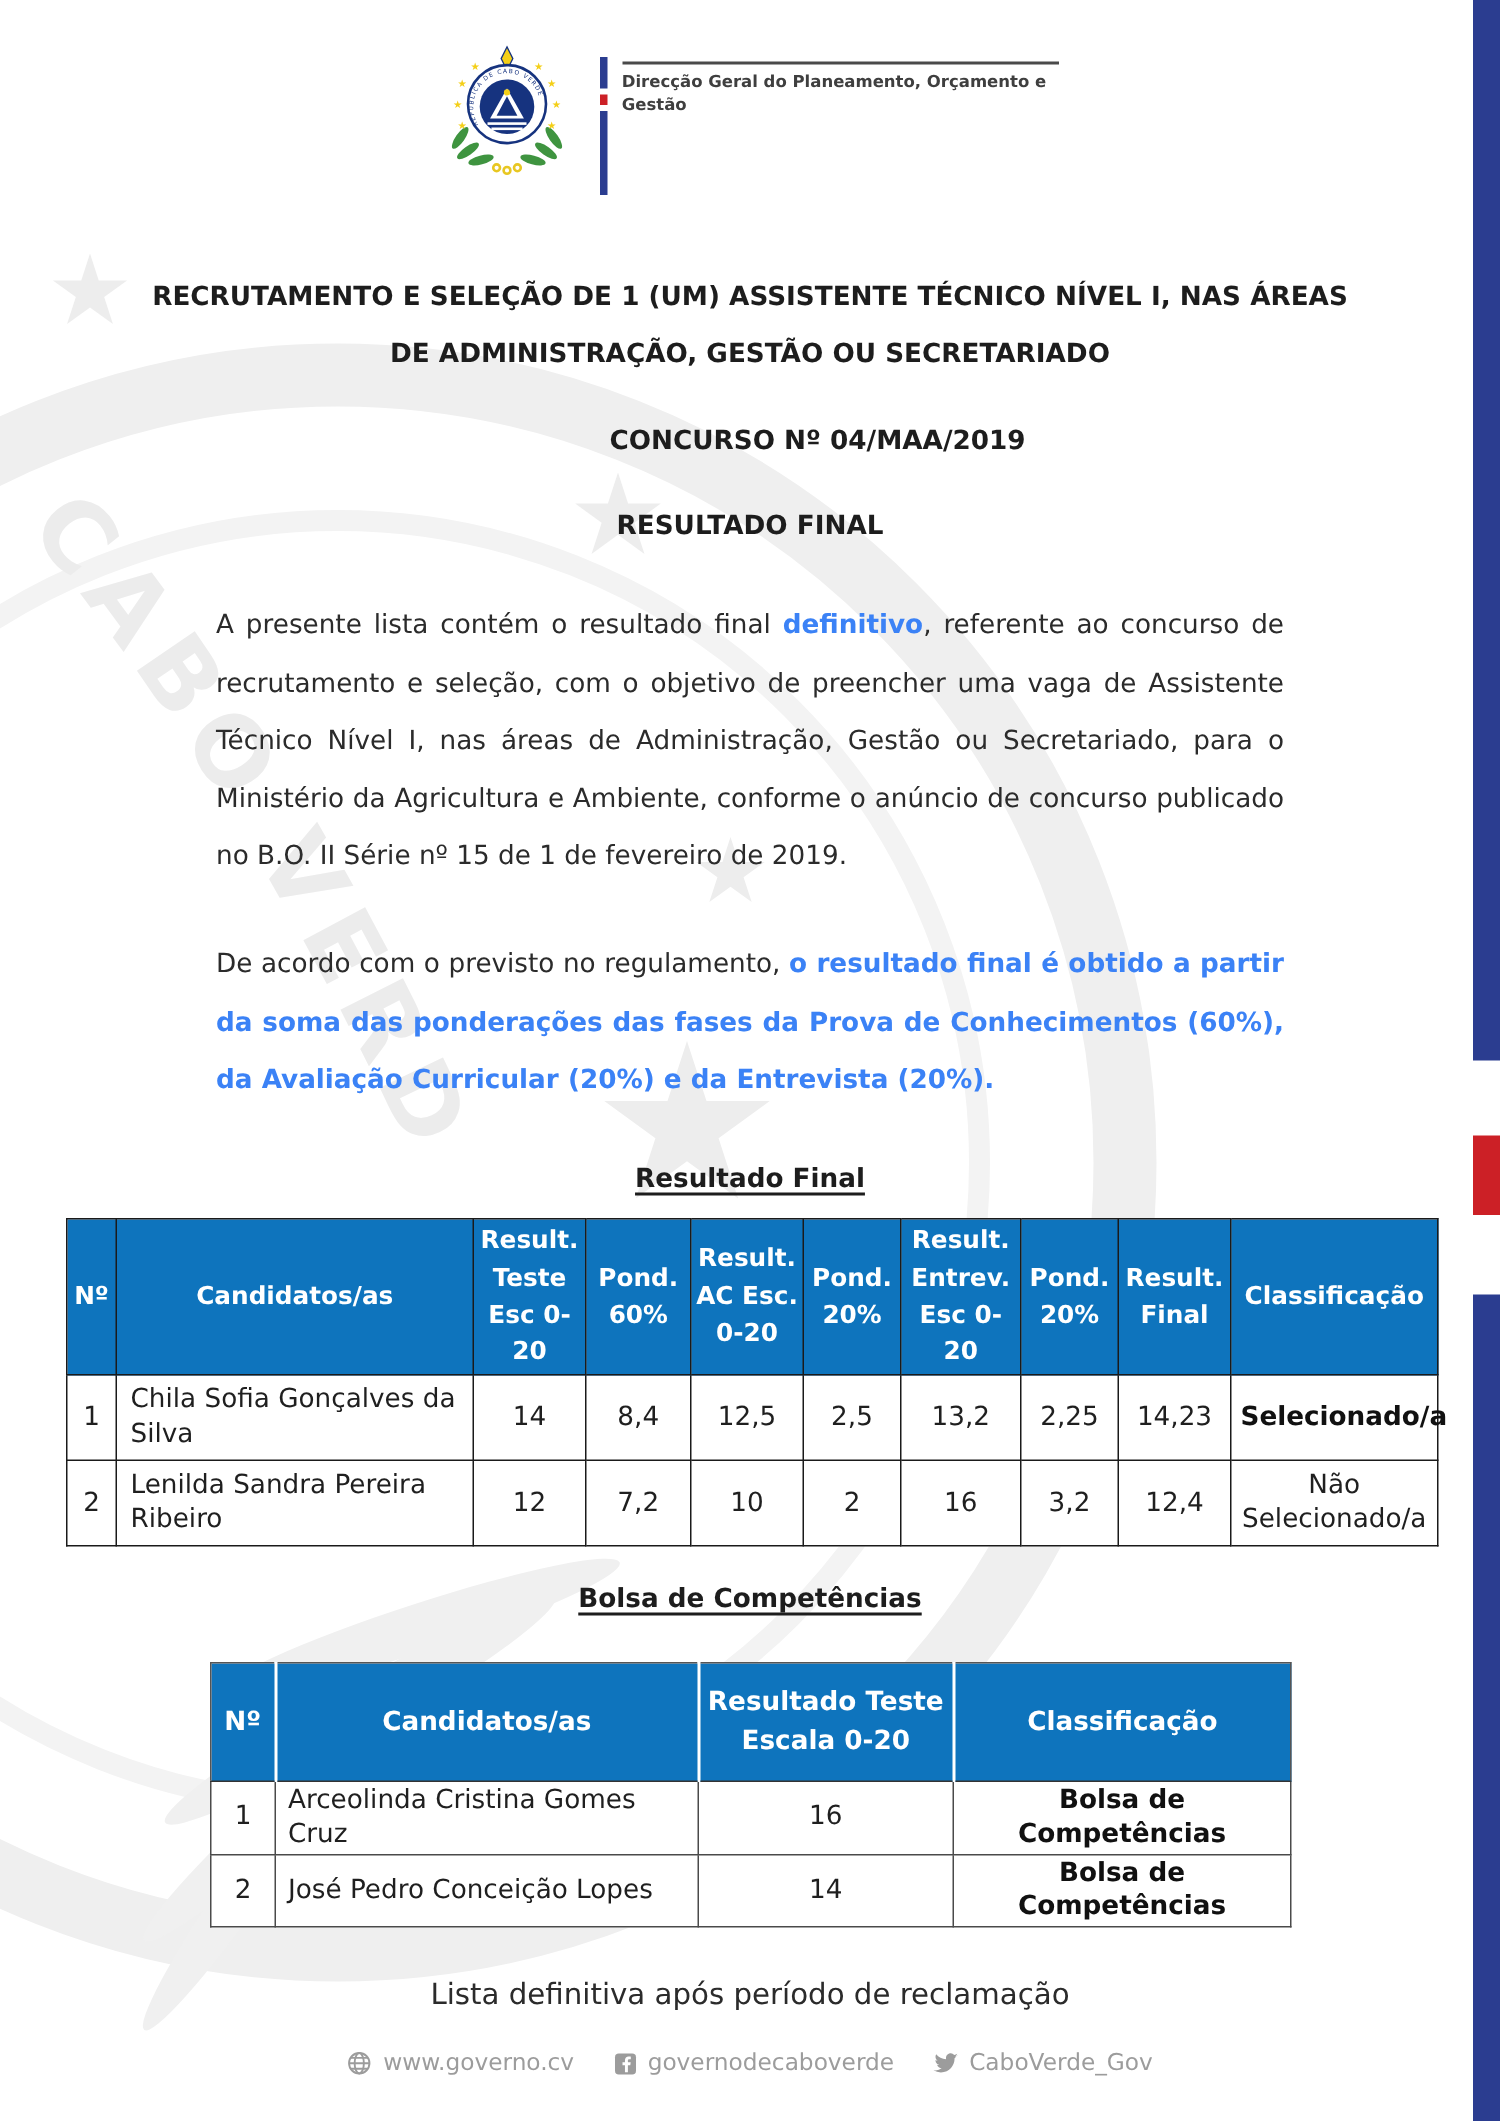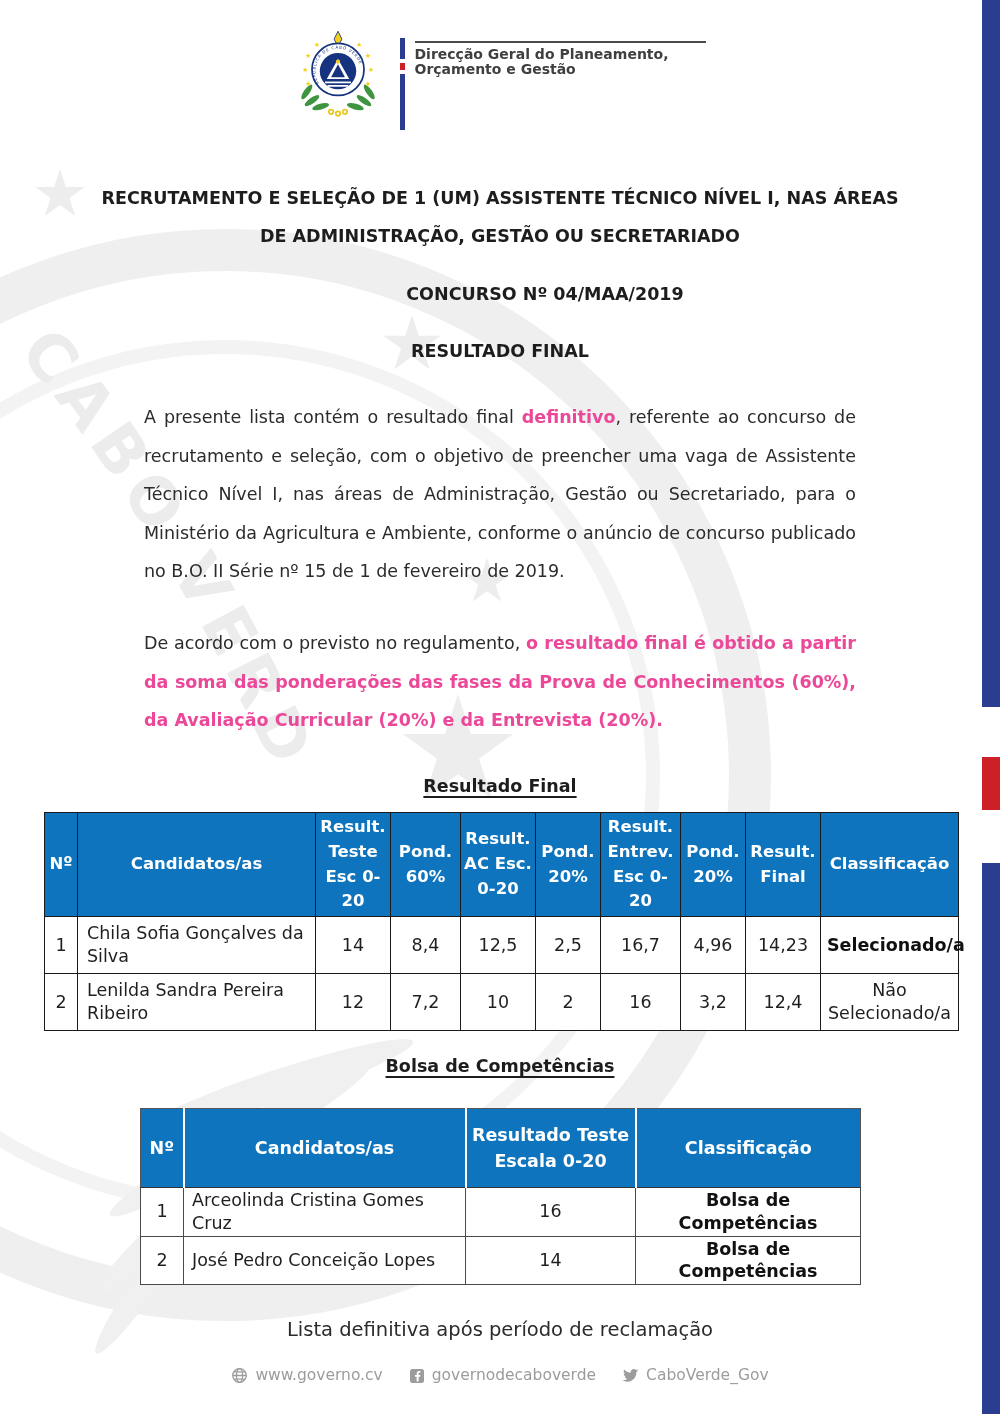--- a/index.html
+++ b/index.html
@@ -15,32 +15,32 @@
 
   
   .doc-header{position:absolute;top:24px;left:0;right:0;display:flex;justify-content:center;align-items:flex-start;gap:10px;}
   .sep{display:flex;flex-direction:column;align-items:center;margin-top:14px;}
   .sep-top{width:5px;height:21px;background:#2b3d90;}
   .sep-dot{width:5px;height:7px;background:#cc2026;margin-top:4px;}
   .sep-bar{width:5px;height:56px;background:#2b3d90;margin-top:4px;}
   .ministry{margin-top:12px;width:300px;}
   .m1{font-size:22px;font-weight:bold;color:#3d3d3d;line-height:26px;}
   .mrule{height:2px;background:#4a4a4a;width:97%;margin:5px 0 4px;}
-  .d1{font-size:14px;font-weight:bold;color:#3f3f3f;line-height:15px;}
+  .d1{font-size:11px;font-weight:bold;color:#3f3f3f;line-height:15px;}
   .d2{font-size:10px;font-weight:bold;color:#3f3f3f;line-height:14px;}
 
   
   .title{position:absolute;left:0;width:100%;text-align:center;font-weight:bold;font-size:17.5px;color:#1d1d1d;}
   .t1{top:188px;} .t2{top:226px;} .t3{top:284px;margin-left:45px;} .t4{top:341px;}
 
   
   .para{position:absolute;left:144px;width:712px;margin:0;font-size:17.5px;line-height:38.5px;
         text-align:justify;color:#2b2b2b;}
   .p1{top:398px;} .p2{top:624px;}
-  .para b{color:#ec4899;}
+  .para b{color:#3b82f6;}
 
   
   .sec-heading{position:absolute;left:0;width:100%;text-align:center;font-weight:bold;font-size:17.5px;color:#1d1d1d;
         text-decoration:underline;text-underline-offset:4px;text-decoration-thickness:1.5px;}
   .h-rf{top:776px;} .h-bc{top:1056px;}
 
   
   table{border-collapse:collapse;table-layout:fixed;background:#fff;position:absolute;}
   .tbl1{top:812px;left:44px;width:914px;}
   .tbl1 th,.tbl1 td{border:1px solid #1a1a1a;}
@@ -189,22 +189,22 @@
       </tr>
     </thead>
     <tbody>
       <tr>
         <td>1</td>
         <td class="name">Chila Sofia Gonçalves da Silva</td>
         <td>14</td>
         <td>8,4</td>
         <td>12,5</td>
         <td>2,5</td>
-        <td>16,7</td>
-        <td>4,96</td>
+        <td>13,2</td>
+        <td>2,25</td>
         <td>14,23</td>
         <td class="bold">Selecionado/a</td>
       </tr>
       <tr>
         <td>2</td>
         <td class="name">Lenilda Sandra Pereira Ribeiro</td>
         <td>12</td>
         <td>7,2</td>
         <td>10</td>
         <td>2</td>

